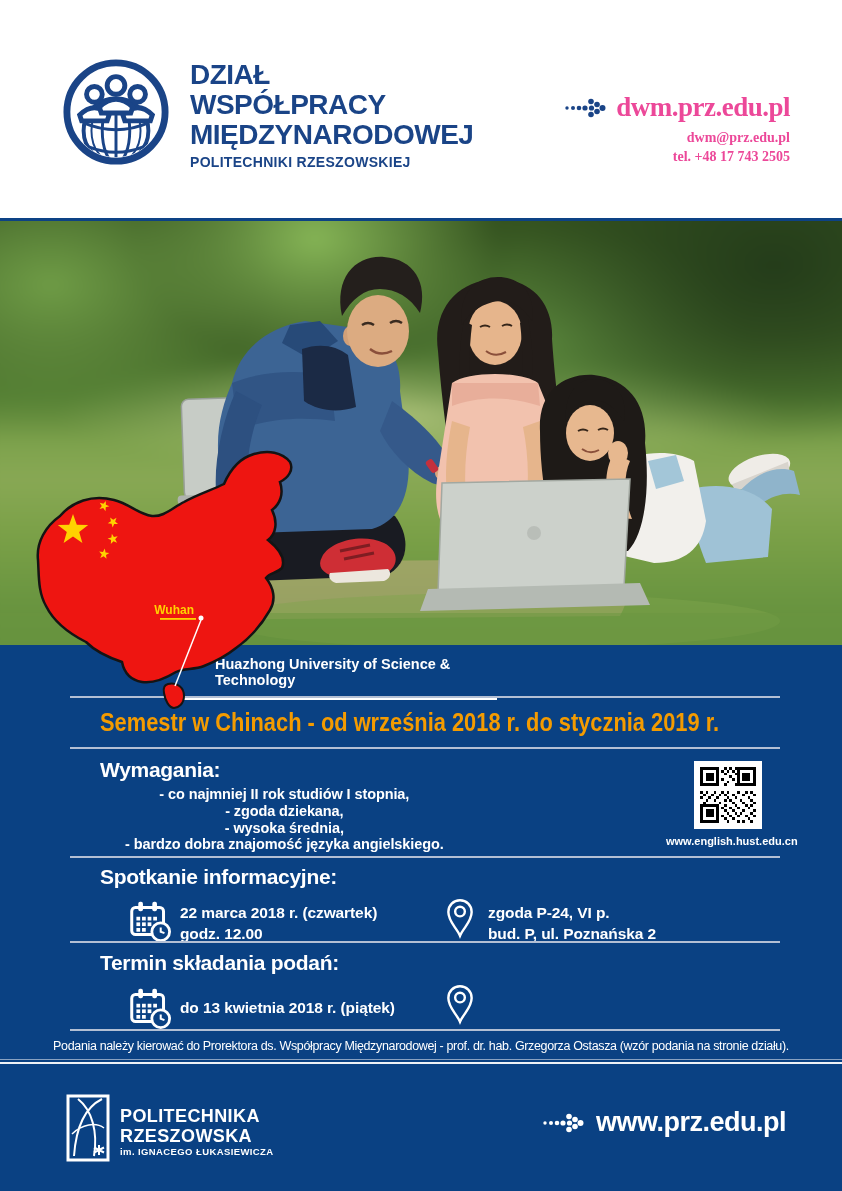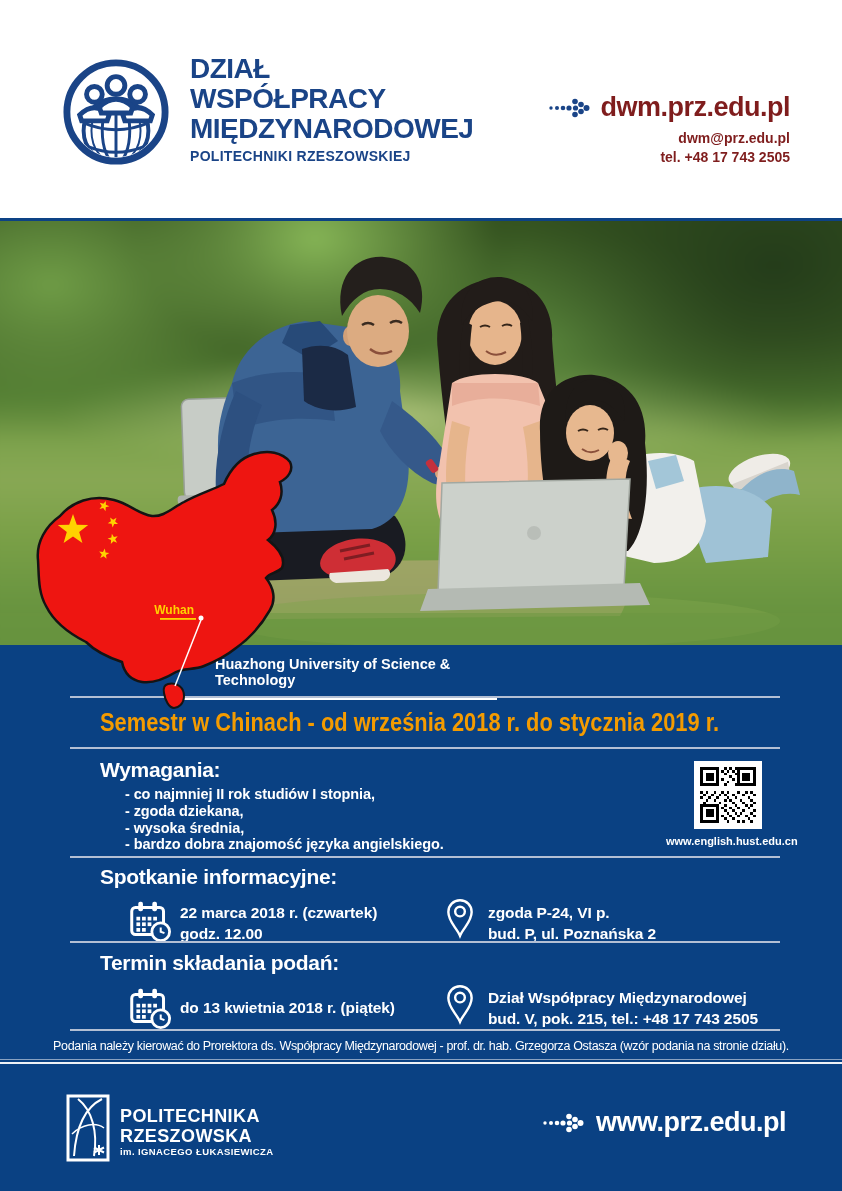--- a/index.html
+++ b/index.html
@@ -2,25 +2,25 @@
 <html><head>
 <meta charset="utf-8">
 <style>
   html,body{margin:0;padding:0;background:#e8e8e8;}
   .page{position:relative;width:842px;height:1191px;margin:0 auto;background:#0a4183;
         font-family:"Liberation Sans",sans-serif;overflow:hidden;}
 
   
   .header{position:absolute;top:0;left:0;width:842px;height:218px;background:#ffffff;}
   .dwm-emblem{position:absolute;left:62px;top:58px;width:108px;height:108px;}
-  .dept{position:absolute;left:190px;top:54px;color:#1a4487;}
+  .dept{position:absolute;left:190px;top:60px;color:#1a4487;}
   .dept .d1{font-size:28px;font-weight:600;line-height:30px;letter-spacing:-0.5px;}
   .dept .d2,.dept .d3{font-size:28px;font-weight:800;line-height:30px;letter-spacing:-0.5px;}
   .dept .d4{font-size:14px;font-weight:700;letter-spacing:0.3px;margin-top:4px;}
-  .contact{position:absolute;right:52px;top:92px;text-align:right;color:#7f1d1d;}
+  .contact{position:absolute;right:52px;top:92px;text-align:right;color:#ec4899;font-family:Liberation Serif, serif;}
   .site-row{display:flex;align-items:center;justify-content:flex-end;gap:10px;
             font-size:27px;font-weight:800;letter-spacing:-0.5px;}
   .contact .email{font-size:14px;font-weight:600;margin-top:7px;}
   .contact .phone{font-size:14px;font-weight:600;margin-top:3px;text-align:right;}
   .top-rule{position:absolute;top:218px;left:0;width:842px;height:3px;background:#0d4285;}
 
   
   .photo{position:absolute;top:221px;left:0;width:842px;height:424px;overflow:hidden;background:#4a6b2e;}
   .photo .bg{position:absolute;left:-20px;top:-20px;right:-20px;bottom:-20px;filter:blur(8px);
     background:
@@ -37,21 +37,21 @@
   .uni-label{position:absolute;left:173px;top:649px;width:324px;box-sizing:border-box;
              border-bottom:2px solid #ffffff;padding:7px 0 10px 42px;color:#ffffff;
              font-size:14.5px;font-weight:700;z-index:4;}
 
   
   .rule{position:absolute;left:70px;width:710px;height:2px;background:#b3bfd4;}
   .title{position:absolute;left:100px;top:707px;width:720px;color:#f49b00;font-size:26px;
          font-weight:800;transform:scaleX(0.84);transform-origin:left center;white-space:nowrap;}
   .sec-h{position:absolute;left:100px;color:#ffffff;font-size:21px;font-weight:800;letter-spacing:-0.3px;}
   .req-list{position:absolute;left:125px;top:786px;color:#ffffff;font-size:14.5px;font-weight:600;
-            line-height:16.8px;letter-spacing:-0.1px;}
+            line-height:16.8px;letter-spacing:-0.1px;text-align:center;}
   .qr-box{position:absolute;left:666px;top:761px;width:124px;text-align:center;z-index:3;}
   .qr-white{display:inline-block;background:#ffffff;padding:3px;line-height:0;}
   .qr-caption{margin-top:5px;color:#ffffff;font-size:11px;font-weight:700;white-space:nowrap;}
   .cal-icon{position:absolute;width:43px;height:43px;}
   .pin-icon{position:absolute;width:28px;height:41px;}
   .info-text{position:absolute;color:#ffffff;font-size:15.5px;font-weight:600;line-height:20.5px;
              letter-spacing:-0.1px;white-space:nowrap;}
   .note{position:absolute;left:0;top:1039px;width:842px;text-align:center;color:#ffffff;
         font-size:12.5px;font-weight:400;letter-spacing:-0.35px;white-space:nowrap;}
   .nrule1{position:absolute;left:0;top:1059px;width:842px;height:1px;background:#cdd6e2;opacity:.65;}
@@ -309,24 +309,20 @@
     <circle cx="35" cy="35" r="9.5" fill="#0a4183" stroke="#ffffff" stroke-width="3"></circle>
     <path d="M35,30.5 V35 L39,36.5" stroke="#ffffff" stroke-width="2.2" fill="none"></path>
   </svg>
   <div class="info-text" style="left:180px;top:998px">
     <div>do 13 kwietnia 2018 r. (piątek)</div>
   </div>
   <svg class="pin-icon" style="left:446px;top:984px" viewBox="0 0 30 44">
     <path d="M15,2.5 C8,2.5 2.5,8 2.5,15 C2.5,20 6,26.5 9.5,31.5 C12,35 14,38 15,40.5 C16,38 18,35 20.5,31.5 C24,26.5 27.5,20 27.5,15 C27.5,8 22,2.5 15,2.5 Z" fill="none" stroke="#ffffff" stroke-width="2.6"></path>
     <circle cx="15" cy="14.5" r="5.2" fill="none" stroke="#ffffff" stroke-width="2.6"></circle>
   </svg>
-  <div class="info-text" style="left:488px;top:988px">
-    <div>Dział Współpracy Międzynarodowej</div>
-    <div>bud. V, pok. 215, tel.: +48 17 743 2505</div>
-  </div>
 
   <div class="rule" style="top:1029px"></div>
   <div class="note">Podania należy kierować do Prorektora ds. Współpracy Międzynarodowej - prof. dr. hab. Grzegorza Ostasza (wzór podania na stronie działu).</div>
   <div class="nrule1"></div>
   <div class="nrule2"></div>
 
   <svg class="prz-logo" viewBox="0 0 44 68">
     <rect x="2" y="2" width="40" height="64" fill="none" stroke="#ffffff" stroke-width="3"></rect>
     <path d="M8,62 C10,34 18,14 36,5" stroke="#ffffff" stroke-width="2" fill="none"></path>
     <path d="M12,5 C26,16 32,38 28,62" stroke="#ffffff" stroke-width="2" fill="none"></path>

